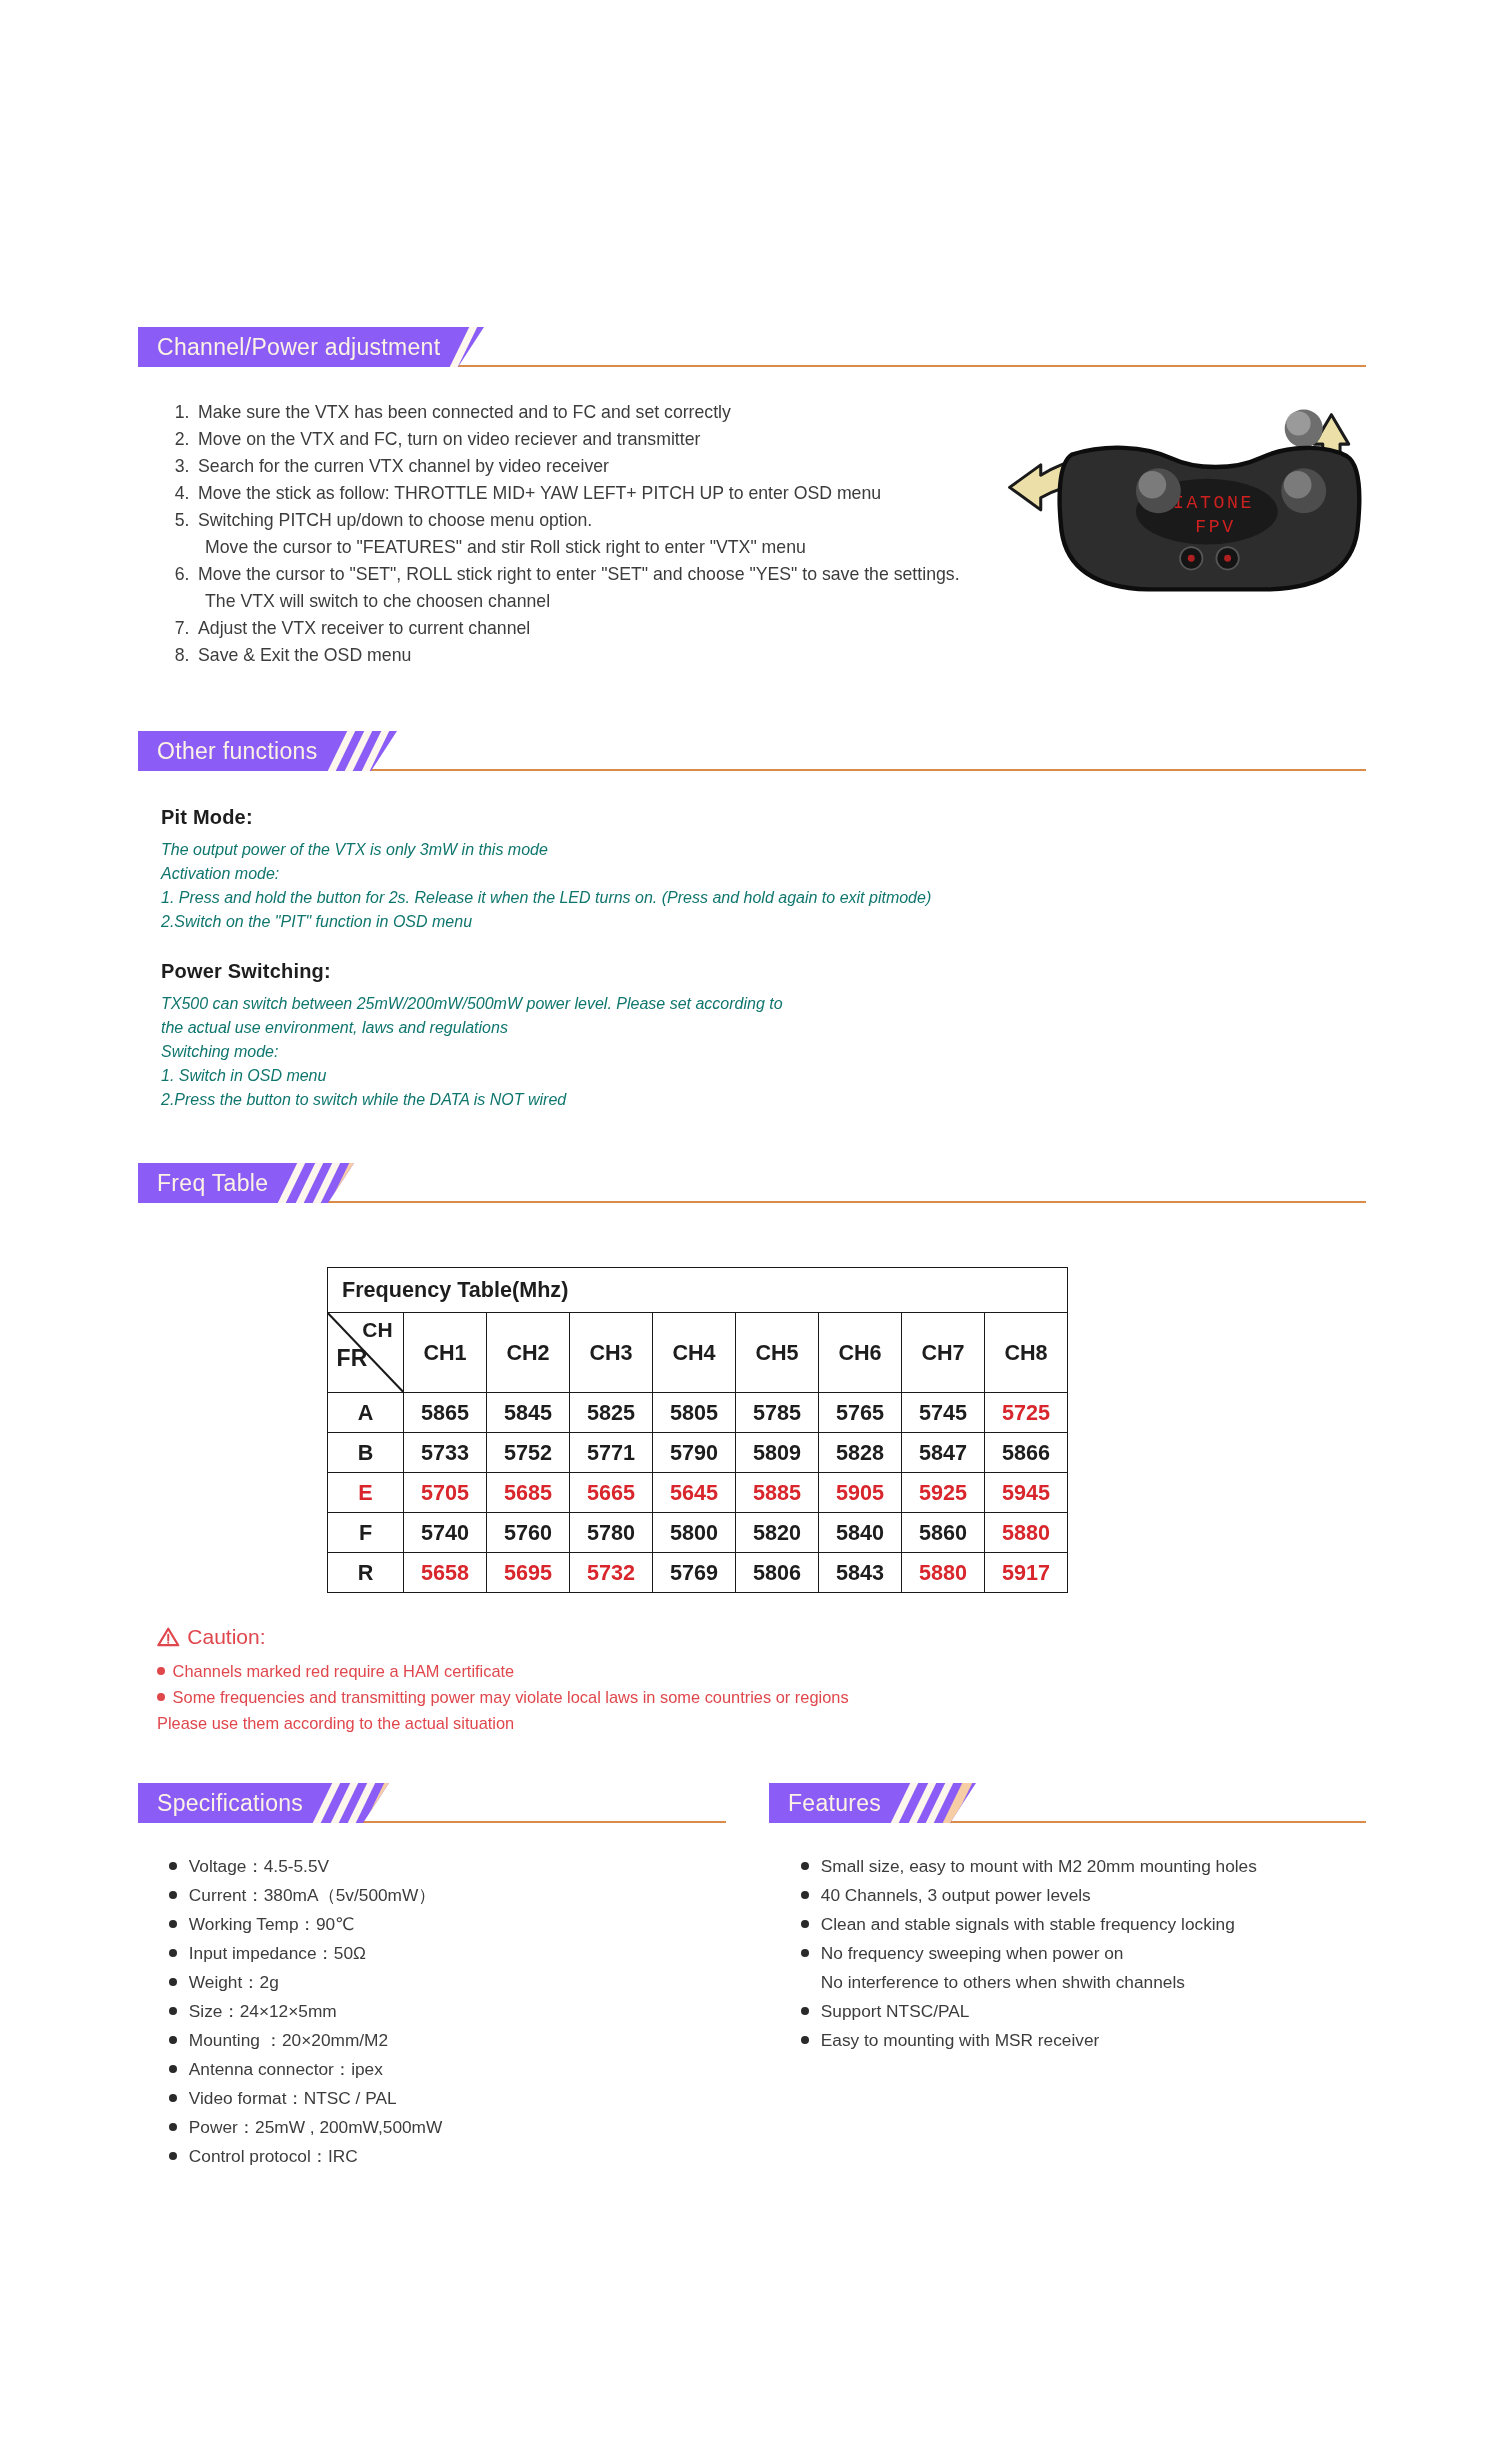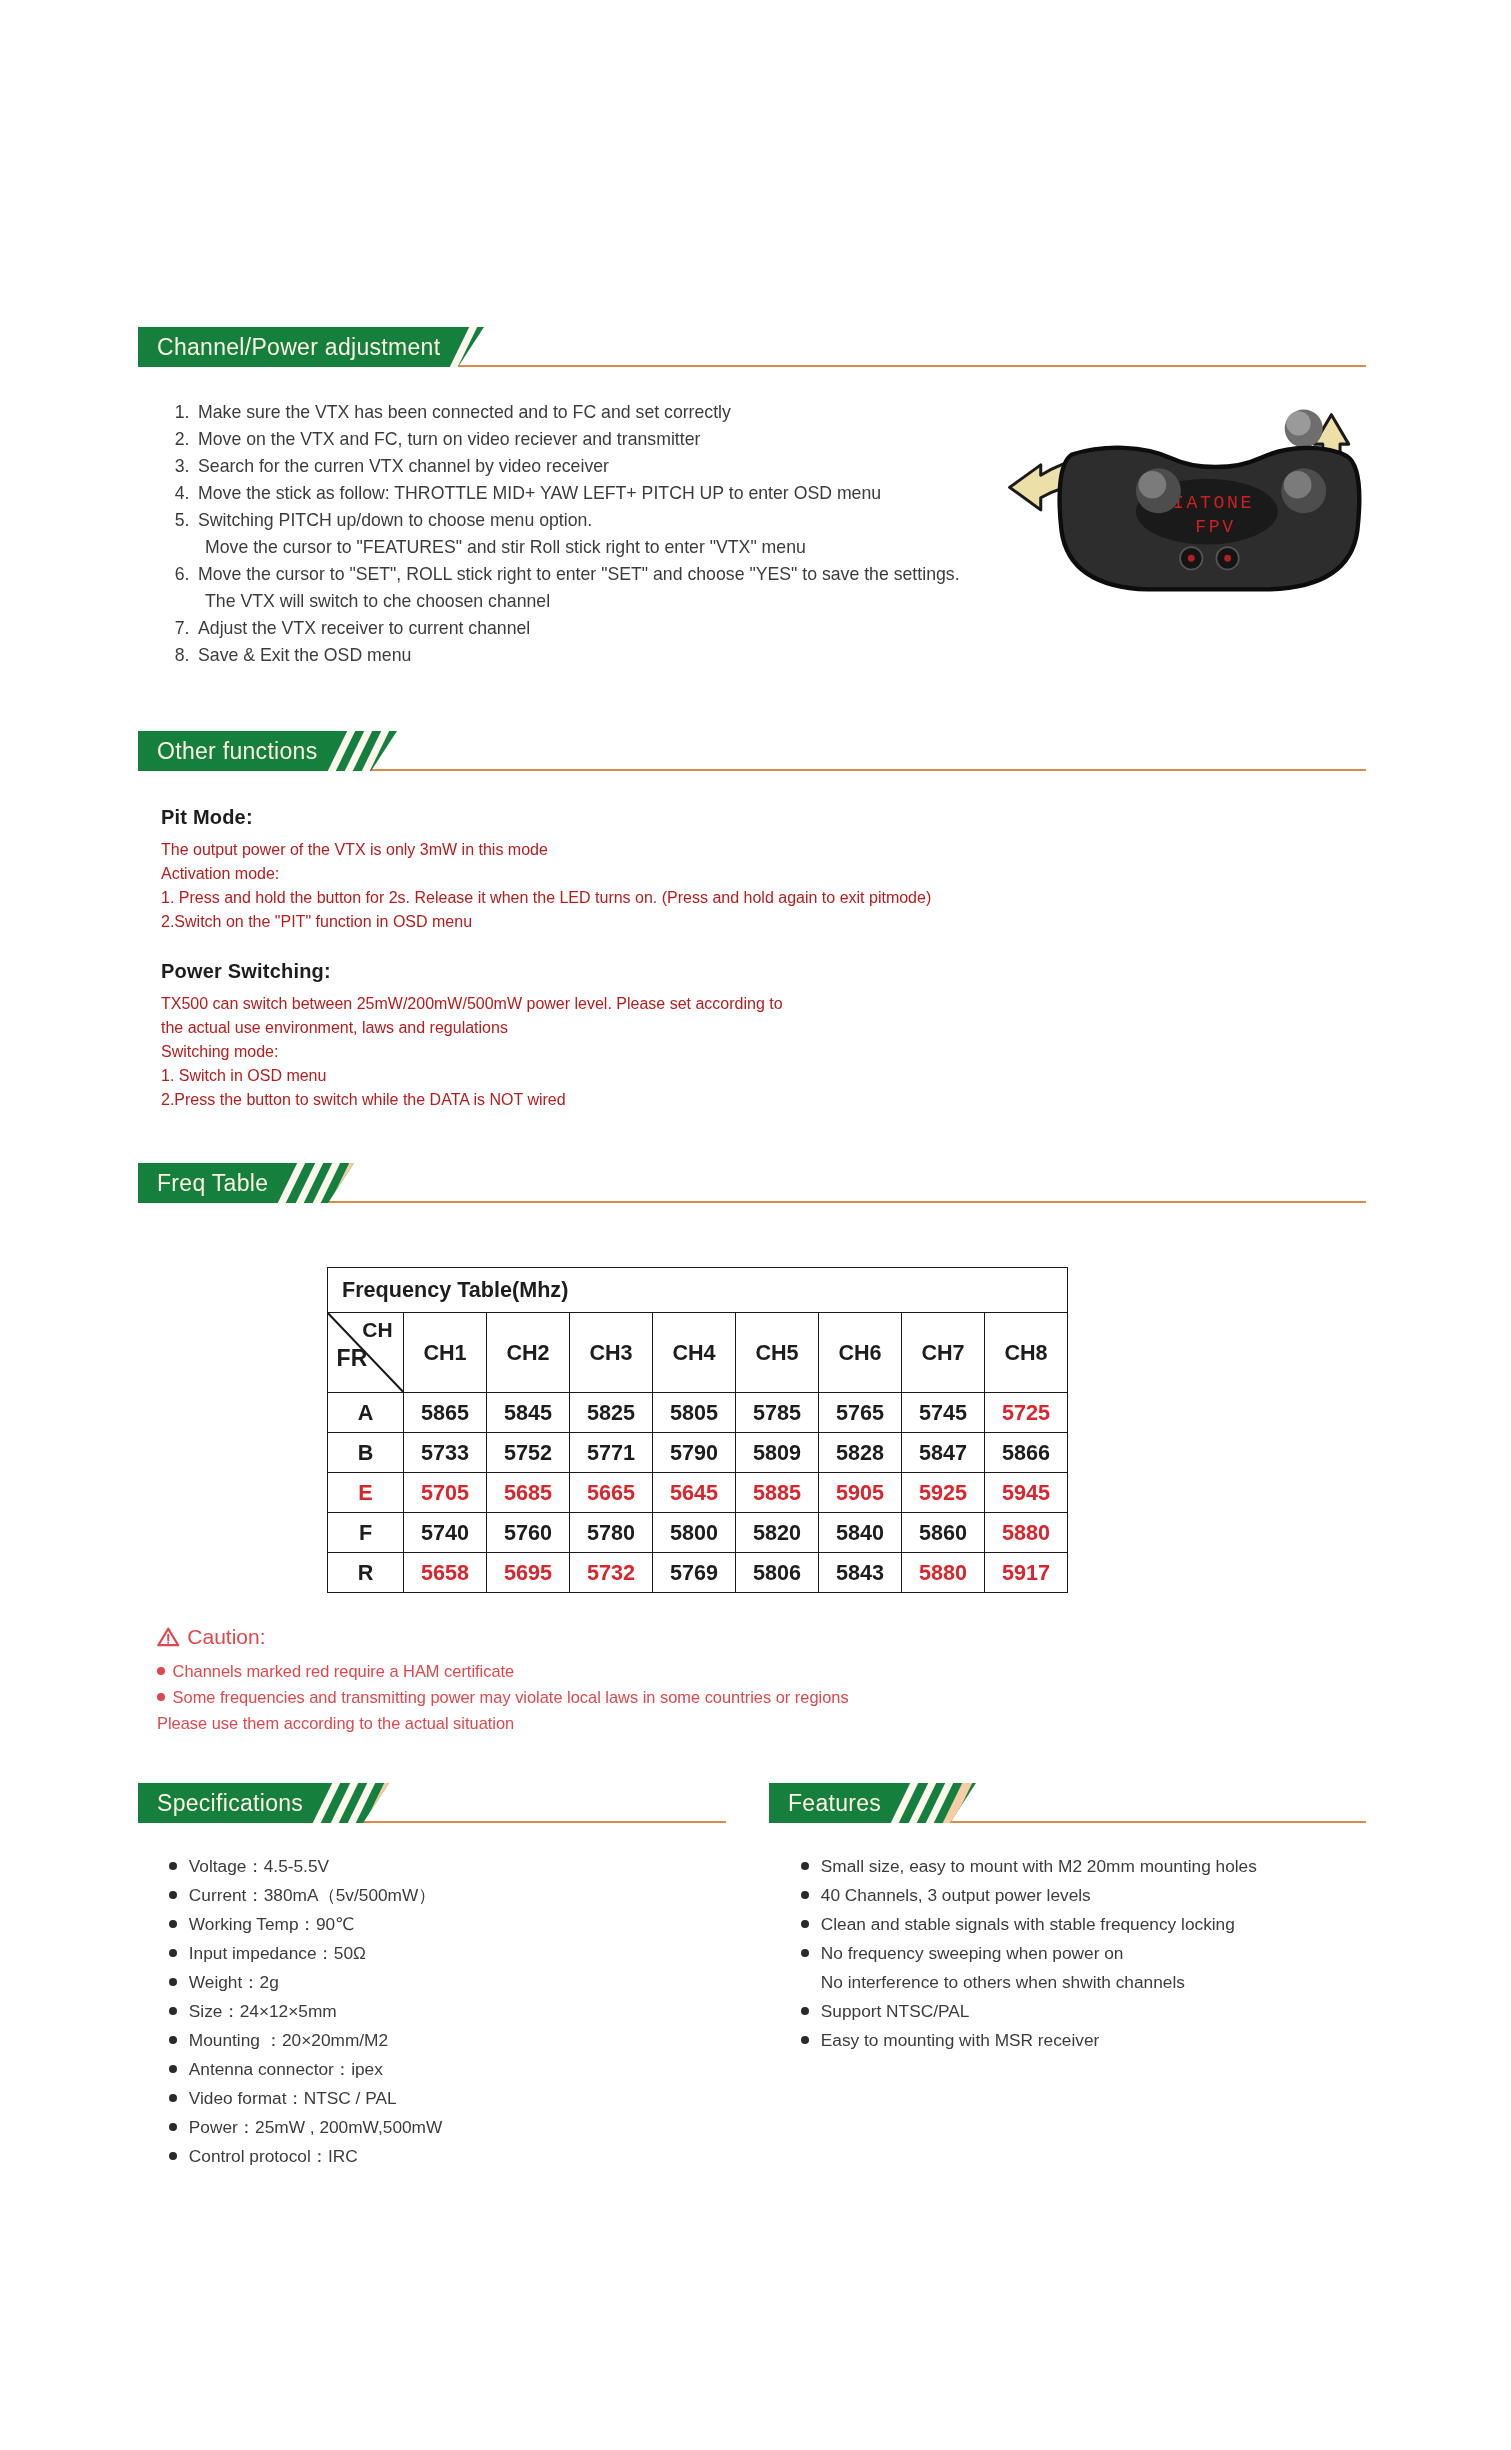--- a/index.html
+++ b/index.html
@@ -12,21 +12,21 @@
     overflow: hidden;
   }
 
   .page { position: absolute; inset: 0; }
 
   
   .banner-row { position: absolute; height: 40px; }
   .banner {
     position: absolute; left: 0; top: 0; height: 40px;
     display: flex; align-items: center;
-    background: #15803d;
+    background: #8b5cf6;
     padding: 0 0 0 19px;
     clip-path: polygon(0 0, 100% 0, calc(100% - 26px) 100%, 0 100%);
     overflow: hidden;
   }
   .banner-title {
     color: #fdf3e4;
     font-size: 23px;
     letter-spacing: 0.3px;
     white-space: nowrap;
     position: relative; z-index: 2;
@@ -57,21 +57,21 @@
   .step .num { width: 29px; flex: 0 0 29px; text-align: right; padding-right: 8.6px; }
   .step .txt { flex: 1; }
   .step.sub .num { visibility: hidden; }
   .step.sub .txt { padding-left: 7px; }
 
   
   .sub-head {
     font-size: 20px; font-weight: bold; color: #1d1d1d;
     letter-spacing: 0.2px;
   }
-  .body-line { font-size: 16px; line-height: 24px; color: #b91c1c; }
+  .body-line { font-size: 16px; line-height: 24px; color: #0f766e; font-style: italic; }
 
   
   .freq-table {
     position: absolute;
     border-collapse: collapse;
     background: #fff;
   }
   .freq-table td, .freq-table th {
     border: 1.7px solid #1a1a1a;
     text-align: center;

